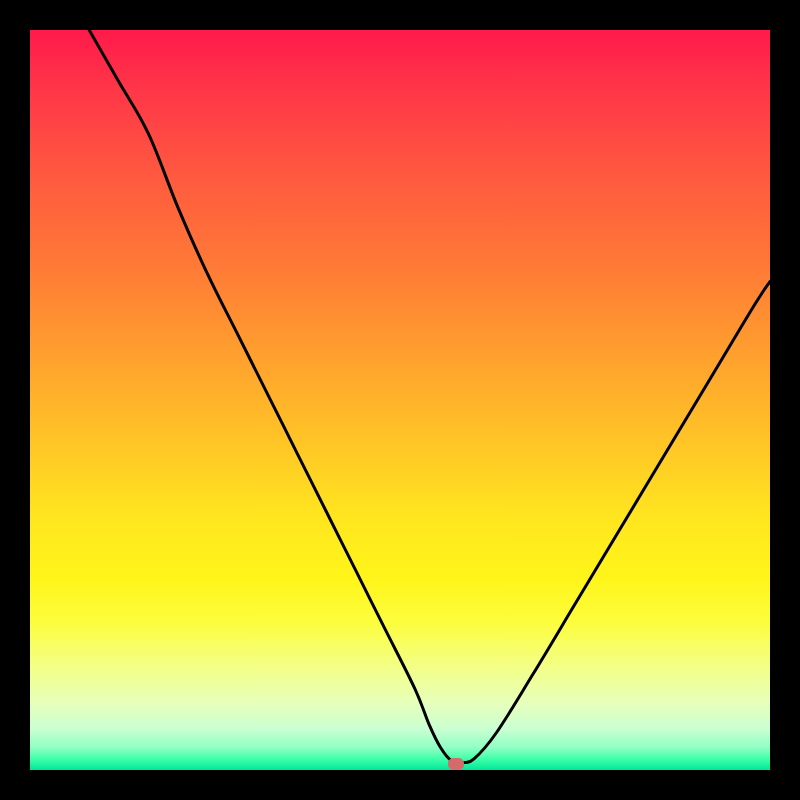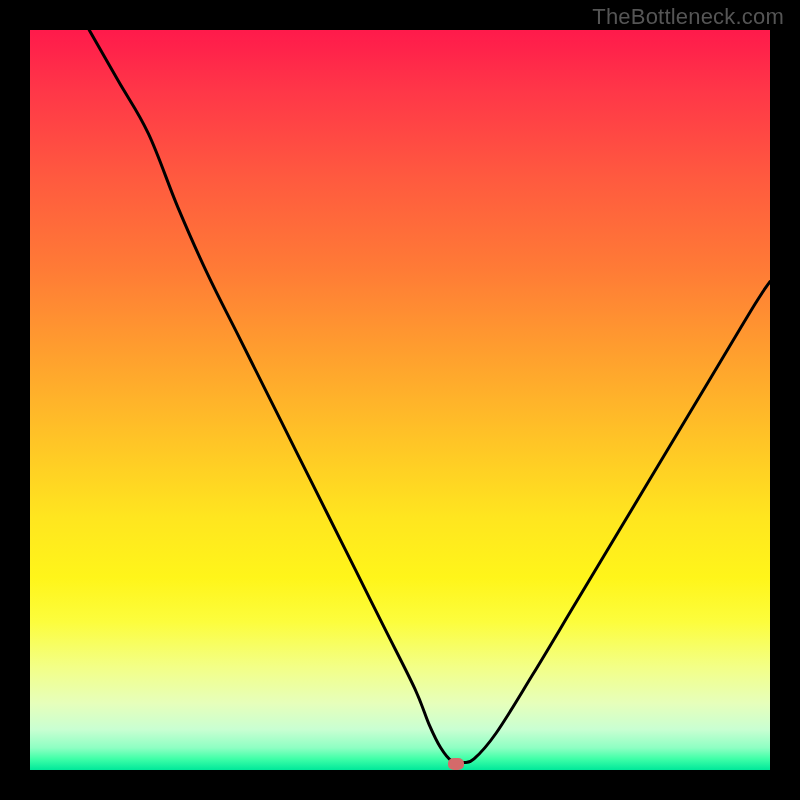--- a/index.html
+++ b/index.html
@@ -74,21 +74,20 @@
     border-radius: 6px / 5px;
     background: #d46a6a;
     transform: translate(-50%, -50%);
     z-index: 3;
   }
 </style>
 </head>
 <body>
 
 <div class="frame">
-  <div class="watermark">TheBottleneck.com</div>
 
   <div class="plot-area">
     <div class="gradient"></div>
 
     <svg class="curve-svg" viewBox="0 0 740 740" preserveAspectRatio="none">
       <path d="M 59.2 0.0 C 64.5 9.3, 78.1 33.2, 88.8 51.8 C 99.5 70.4, 107.7 81.0, 118.4 103.6 C 129.1 126.2, 137.3 152.3, 148.0 177.6 C 158.7 202.9, 166.9 221.6, 177.6 244.2 C 188.3 266.8, 196.5 282.1, 207.2 303.4 C 217.9 324.7, 226.1 341.3, 236.8 362.6 C 247.5 383.9, 255.7 400.5, 266.4 421.8 C 277.1 443.1, 285.3 459.7, 296.0 481.0 C 306.7 502.3, 314.9 518.9, 325.6 540.2 C 336.3 561.5, 344.5 578.1, 355.2 599.4 C 365.9 620.7, 376.8 641.3, 384.8 658.6 C 392.8 675.9, 394.9 684.9, 399.6 695.6 C 404.3 706.3, 406.7 711.4, 410.7 717.8 C 414.7 724.2, 417.8 728.5, 421.8 731.1 C 425.8 733.8, 428.9 733.0, 432.9 732.6 C 436.9 732.2, 438.0 734.2, 444.0 728.9 C 450.0 723.6, 455.5 718.3, 466.2 703.0 C 476.9 687.7, 488.5 667.8, 503.2 643.8 C 517.9 619.8, 531.6 596.4, 547.6 569.8 C 563.6 543.2, 576.0 522.4, 592.0 495.8 C 608.0 469.2, 620.4 448.4, 636.4 421.8 C 652.4 395.2, 664.8 374.4, 680.8 347.8 C 696.8 321.2, 714.5 291.1, 725.2 273.8 C 735.9 256.5, 737.3 255.6, 740.0 251.6" fill="none" stroke="#000" stroke-width="3" stroke-linejoin="round" stroke-linecap="round"></path>
     </svg>
 
     <div class="marker" style="left: 425.5px; top: 734.08px;"></div>
   </div>

